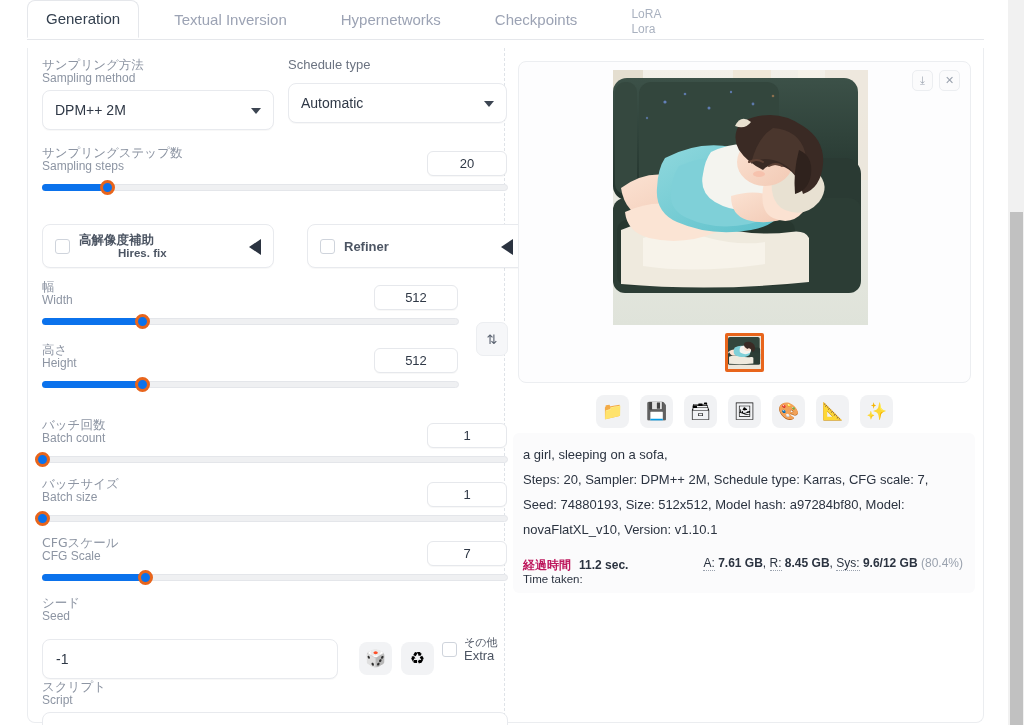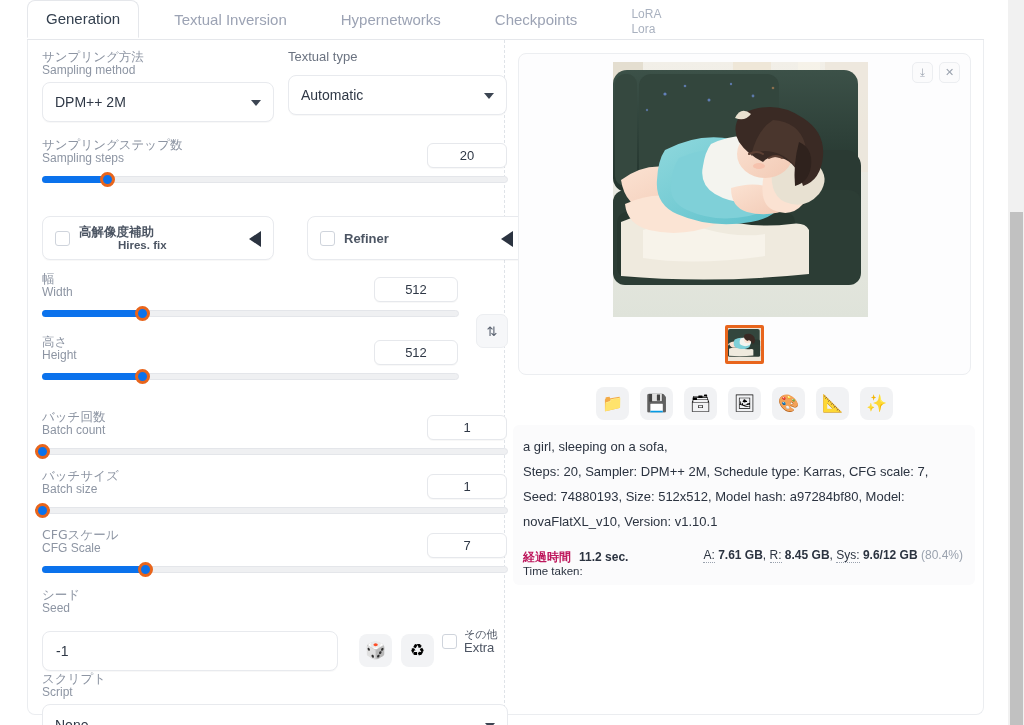--- a/index.html
+++ b/index.html
@@ -54,21 +54,21 @@
     margin-bottom: -1px;
     font-weight: 400;
   }
   .tab.twoline { padding-top: 4px; justify-content: center; }
   .tab.twoline .l1 { font-size: 12px; color:#a9b1bf; line-height:1.25; }
   .tab.twoline .l2 { font-size: 12px; color:#a9b1bf; line-height:1.25; }
 
   
   .body-panel {
     position: absolute;
-    left: 27px; top: 40px;
+    left: 27px; top: 48px;
     width: 957px; height: 675px;
     border: 1px solid #ebedf0;
     border-top: none;
     border-radius: 0 0 8px 8px;
     background: #ffffff;
   }
   .vdivider {
     position: absolute;
     left: 476px; top: 0px;
     width: 0px; height: 673px;
@@ -382,21 +382,21 @@
           <span class="label-en">Sampling method</span>
         </div>
         <div class="dropdown" style="margin-top:2px;">
           <span>DPM++ 2M</span>
           <span class="caret"></span>
         </div>
       </div>
 
       <div class="row" style="position:absolute;left:260px;top:10px;width:219px;">
         <div class="label2" style="padding-top:0px;">
-          <span class="label-en" style="font-size:13px;color:#6b7381;">Textual type</span>
+          <span class="label-en" style="font-size:13px;color:#6b7381;">Schedule type</span>
         </div>
         <div class="dropdown" style="margin-top:10px;">
           <span>Automatic</span>
           <span class="caret"></span>
         </div>
       </div>
 
       <div class="row" style="position:absolute;left:14px;top:98px;width:466px;">
         <div class="label2">
           <span class="label-jp">サンプリングステップ数</span>

